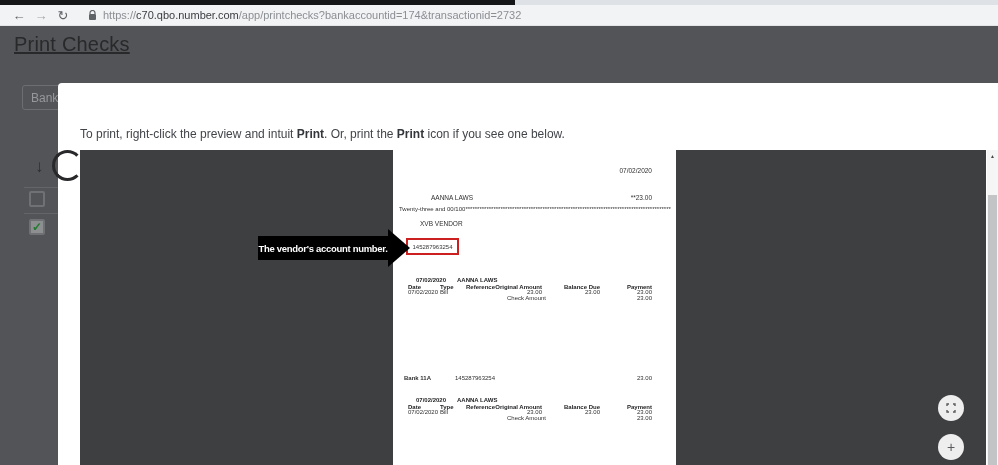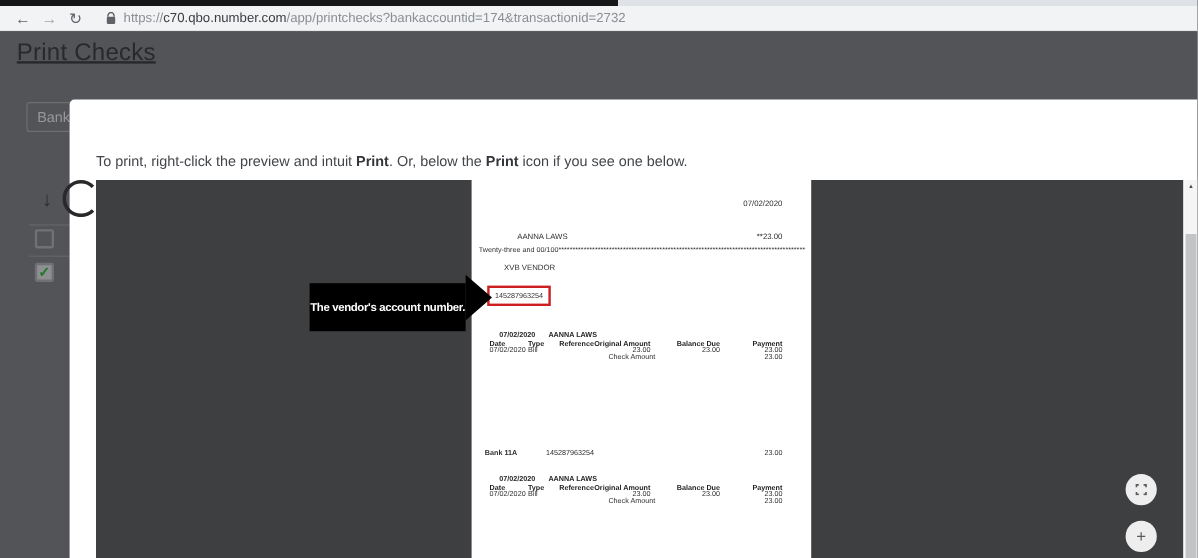--- a/index.html
+++ b/index.html
@@ -50,21 +50,21 @@
 
   .stub { position:absolute; left:15px; width:244px; height:32px; }
   .s-row { position:absolute; left:0; right:0; height:7px; font-size:6px; }
   .s-row span { position:absolute; white-space:nowrap; }
   .s-row.bold { font-weight:bold; color:#232426; }
   .r1{top:2px} .r2{top:9px} .r3{top:14px} .r4{top:20px}
   .bank-line { position:absolute; left:11px; right:24px; top:225px; height:7px; font-size:6px; }
   .bank-line span { position:absolute; white-space:nowrap; }
 
   
-  .callout { position:absolute; left:178px; top:86px; width:130px; height:40px; background:#000;
+  .callout { position:absolute; left:178px; top:86px; width:130px; height:24px; background:#000;
              color:#fff; font-weight:bold; font-size:9.5px; letter-spacing:-.3px;
              display:flex; align-items:center; justify-content:center; z-index:5; }
   .callout-arrow { position:absolute; left:308px; top:79px; width:0; height:0; z-index:5;
                    border-top:19px solid transparent; border-bottom:19px solid transparent;
                    border-left:22px solid #000; }
 
   
   .fab { position:absolute; left:858px; width:26px; height:26px; border-radius:50%; background:#eeeeef;
          display:flex; align-items:center; justify-content:center; color:#5a5b5d; cursor:pointer; }
   .fab.fs { top:245px; } .fab.zi { top:284px; font-size:14px; }
@@ -107,21 +107,21 @@
     <div class="row-line" style="top:161px"></div>
     <div class="cbx" style="top:165px"></div>
     <div class="row-line" style="top:187px"></div>
     <div class="cbx checked" style="top:193px">
         <span>✓</span>
       </div>
   </div>
 
   <div class="modal">
     <div class="m-instr">
-      <span>To print, right-click the preview and intuit </span><b>Print</b><span>. Or, below the </span><b>Print</b><span> icon if you see one below.</span>
+      <span>To print, right-click the preview and intuit </span><b>Print</b><span>. Or, print the </span><b>Print</b><span> icon if you see one below.</span>
     </div>
 
     <div class="preview">
 
       <div class="check-page">
         <span class="cp" style="right:24px; top:17px">07/02/2020</span>
         <span class="cp" style="left:38px; top:44px">AANNA LAWS</span>
         <span class="cp" style="right:24px; top:44px">**23.00</span>
         <div class="words">Twenty-three and 00/100******************************************************************************************</div>
         <span class="cp" style="left:27px; top:70px">XVB VENDOR</span>

